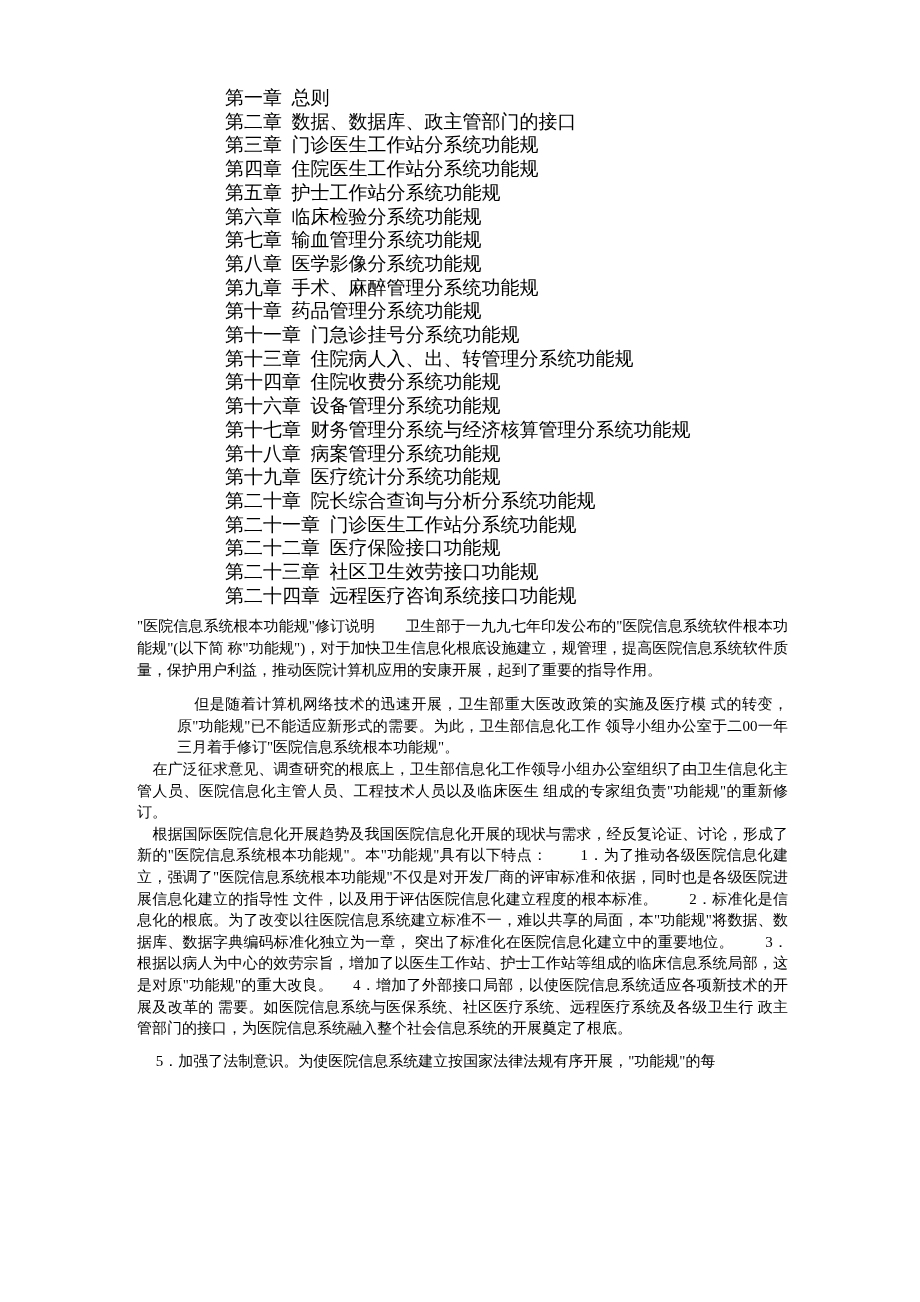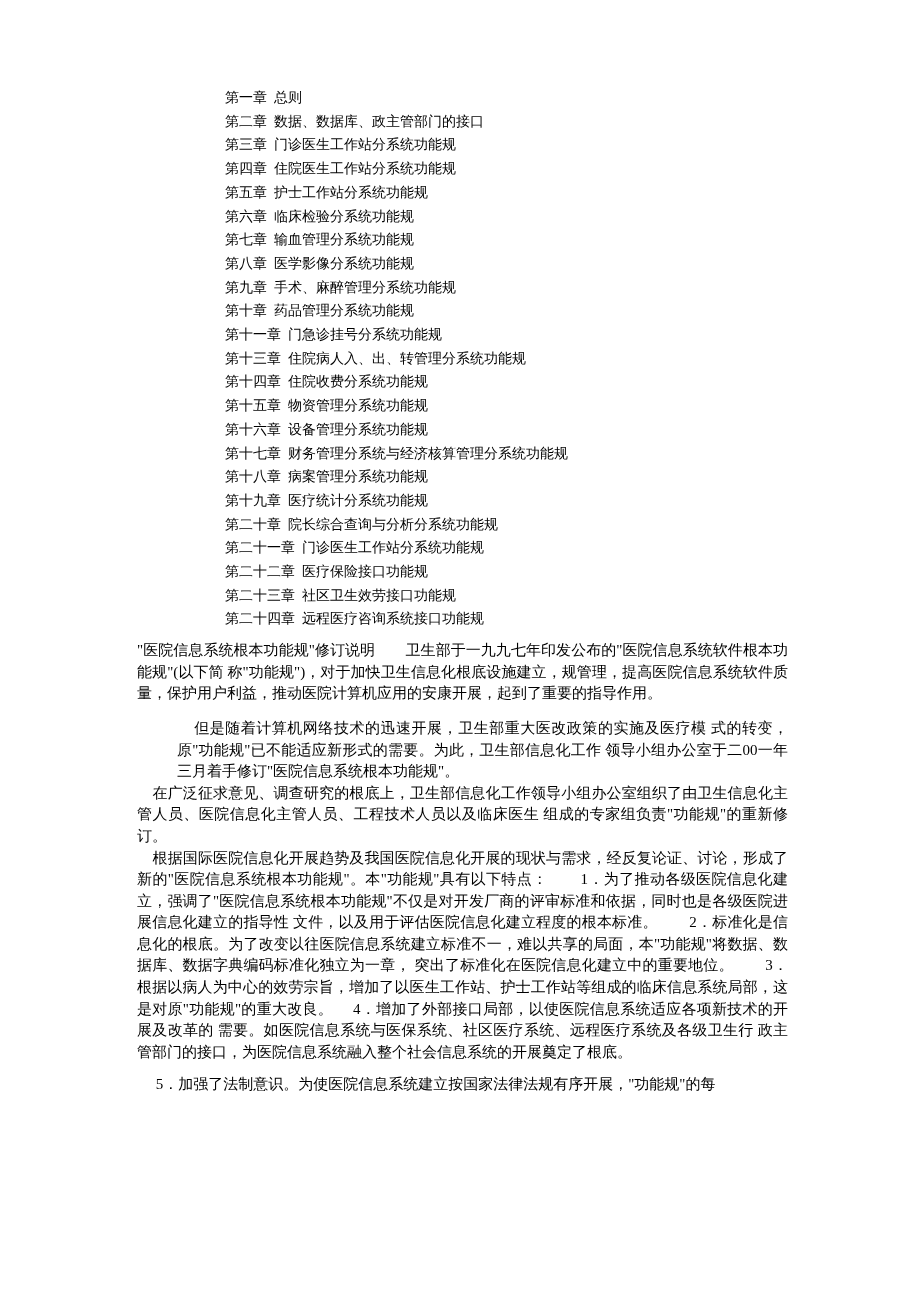--- a/index.html
+++ b/index.html
@@ -13,21 +13,21 @@
     box-sizing: border-box;
     background: #ffffff;
     color: #000000;
     font-family: "Liberation Serif", "DejaVu Serif", serif;
     padding: 86px 132px 0 137px;
     overflow: hidden;
     position: relative;
   }
   .toc {
     margin-left: 88px;
-    font-size: 14px;
+    font-size: 19px;
     line-height: 23.7px;
   }
   .toc-line {
     white-space: pre-wrap;
   }
   .body-text {
     margin-top: 9px;
     font-size: 15px;
     line-height: 21.6px;
     text-align: justify;
@@ -66,21 +66,20 @@
 
       <div class="toc-line">第十章  药品管理分系统功能规</div>
 
       <div class="toc-line">第十一章  门急诊挂号分系统功能规</div>
 
 
       <div class="toc-line">第十三章  住院病人入、出、转管理分系统功能规</div>
 
       <div class="toc-line">第十四章  住院收费分系统功能规</div>
 
-      <div class="toc-line">第十五章  物资管理分系统功能规</div>
 
       <div class="toc-line">第十六章  设备管理分系统功能规</div>
 
       <div class="toc-line">第十七章  财务管理分系统与经济核算管理分系统功能规</div>
 
       <div class="toc-line">第十八章  病案管理分系统功能规</div>
 
       <div class="toc-line">第十九章  医疗统计分系统功能规</div>
 
       <div class="toc-line">第二十章  院长综合查询与分析分系统功能规</div>

